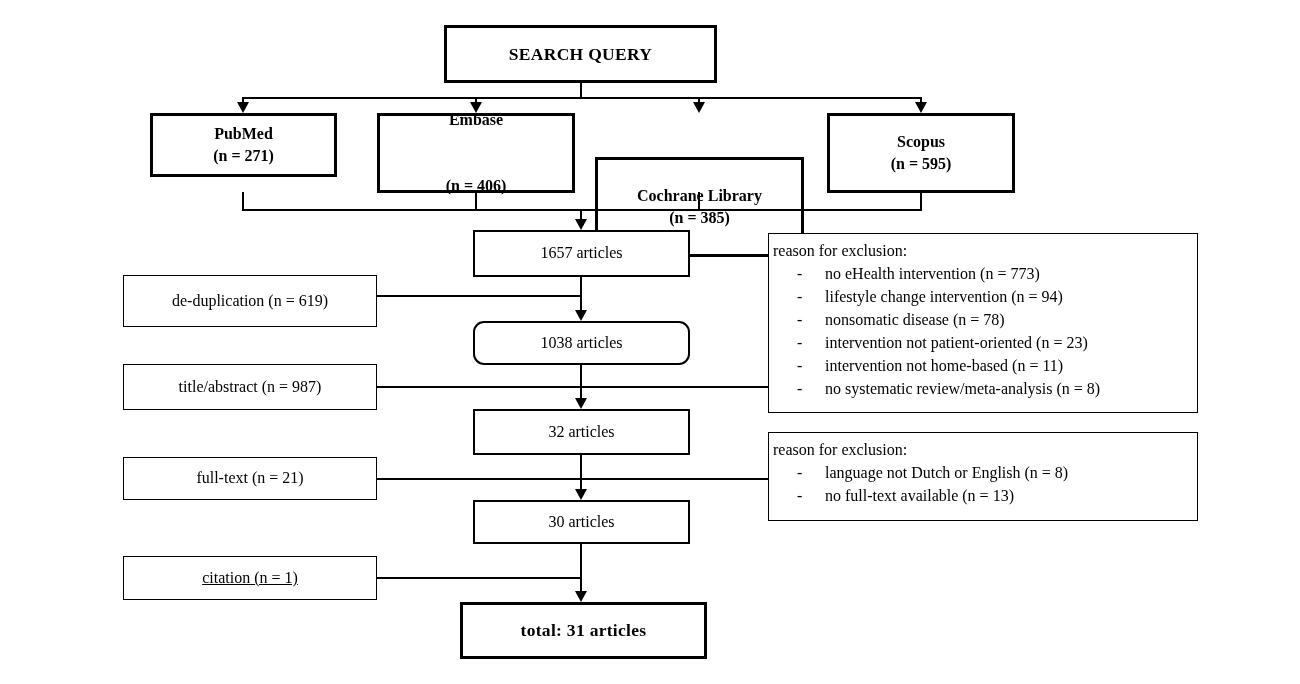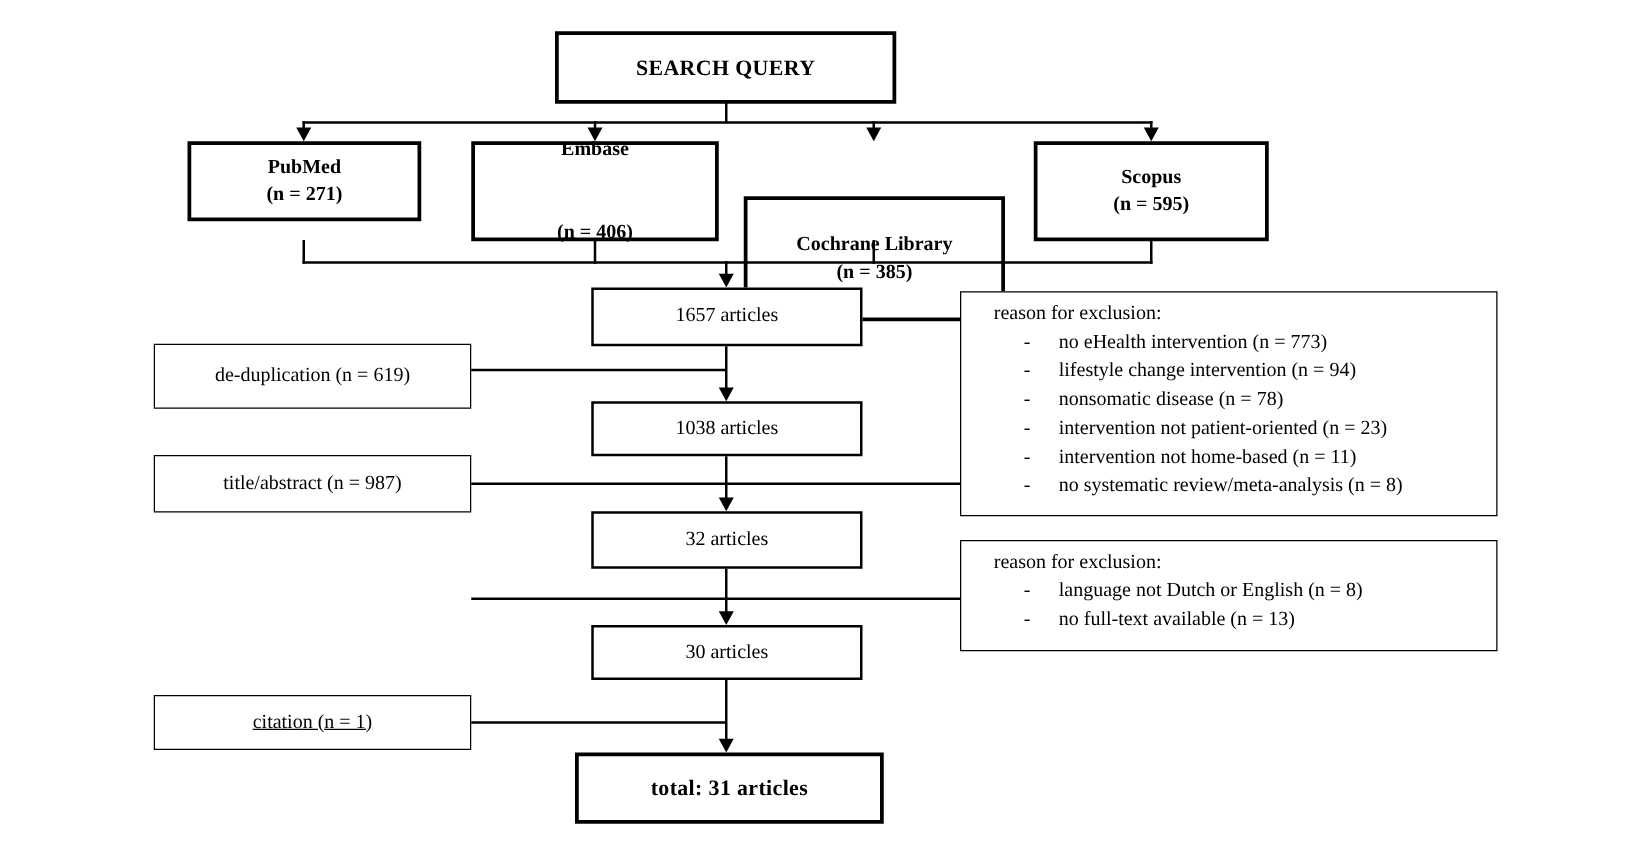--- a/index.html
+++ b/index.html
@@ -37,21 +37,21 @@
     border-right: 6px solid transparent;
     border-top: 11px solid #000000;
   }
   .excl-box {
     position: absolute;
     box-sizing: border-box;
     background: #ffffff;
     border: 1.5px solid #000000;
     font-size: 16px;
     line-height: 23px;
-    padding: 5px 10px 4px 26px;
+    padding: 5px 10px 4px 4px;
     text-align: left;
   }
   .excl-item { display: flex; }
   .excl-item .dash {
     flex: none;
     width: 28px;
     margin-left: 18px;
     text-align: left;
     padding-left: 6px;
   }
@@ -103,21 +103,21 @@
   <div class="vline" style="left:580px; top:209px; width:2px; height:12px;"></div>
   <div class="arrowhead" style="left:575px; top:219px;"></div>
 
   <div class="box" style="left:473px; top:230px; width:217px; height:47px;">
     <span>1657 articles</span>
   </div>
 
   <div class="vline" style="left:580px; top:277px; width:2px; height:36px;"></div>
   <div class="arrowhead" style="left:575px; top:310px;"></div>
 
-  <div class="box" style="left:473px; top:321px; width:217px; height:44px;">
+  <div class="box" style="left:473px; top:321px; width:217px; height:44px;border-radius:11px;">
     <span>1038 articles</span>
   </div>
 
   <div class="vline" style="left:580px; top:365px; width:2px; height:37px;"></div>
   <div class="arrowhead" style="left:575px; top:398px;"></div>
 
   <div class="box" style="left:473px; top:409px; width:217px; height:46px;">
     <span>32 articles</span>
   </div>
 
@@ -138,20 +138,23 @@
   <div class="box border-thin" style="left:123px; top:275px; width:254px; height:52px;">
     <span>de-duplication (n = 619)</span>
   </div>
   <div class="hline" style="left:377px; top:295px; width:204px; height:2px;"></div>
 
   <div class="box border-thin" style="left:123px; top:364px; width:254px; height:46px;">
     <span>title/abstract (n = 987)</span>
   </div>
   <div class="hline" style="left:377px; top:386px; width:391px; height:2px;"></div>
 
+  <div class="box border-thin" style="left:123px; top:457px; width:254px; height:43px;">
+    <span>full-text (n = 21)</span>
+  </div>
   <div class="hline" style="left:377px; top:478px; width:391px; height:2px;"></div>
 
   <div class="box border-thin" style="left:123px; top:556px; width:254px; height:44px;text-decoration:underline;">
     <span>citation (n = 1)</span>
   </div>
   <div class="hline" style="left:377px; top:577px; width:204px; height:2px;"></div>
 
   <div class="excl-box" style="left:768px; top:233px; width:430px; height:180px;">
     <div>reason for exclusion:</div>
     <div class="excl-item">

